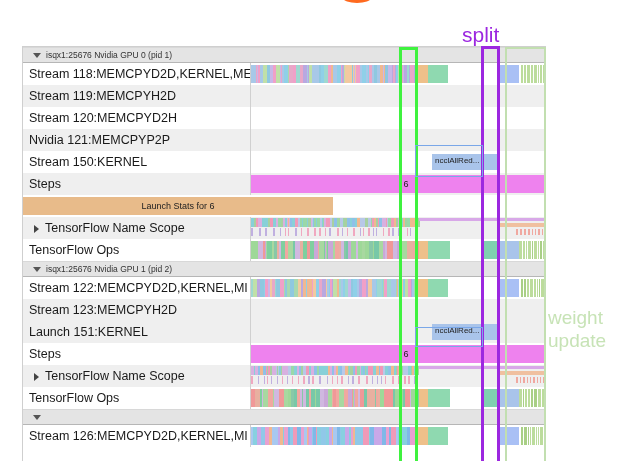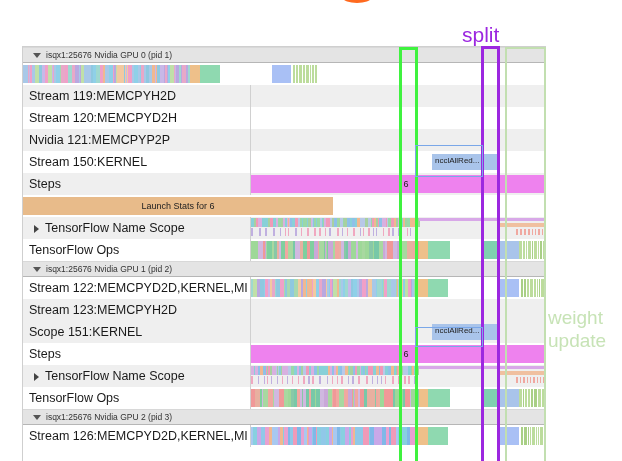--- a/index.html
+++ b/index.html
@@ -131,20 +131,21 @@
     <span class="l1">weight</span>
     <span class="l2">update</span>
   </div>
 
   <div id="panel">
       <div class="grouphdr">
         <span class="tri"></span>
         <span>isqx1:25676 Nvidia GPU 0 (pid 1)</span>
       </div>
       <div class="row">
+        <div class="lbl"><span>Stream 118:MEMCPYD2D,KERNEL,ME</span></div>
         <div class="track">
           <div class="bar" style="left: 0px; width: 2px; top: 2px; height: 18px; background: rgb(168, 200, 232);"></div>
           <div class="bar" style="left: 2px; width: 3px; top: 2px; height: 18px; background: rgb(168, 200, 232);"></div>
           <div class="bar" style="left: 5px; width: 1px; top: 2px; height: 18px; background: rgb(232, 168, 200);"></div>
           <div class="bar" style="left: 6px; width: 1px; top: 2px; height: 18px; background: rgb(200, 184, 232);"></div>
           <div class="bar" style="left: 7px; width: 2px; top: 2px; height: 18px; background: rgb(240, 160, 200);"></div>
           <div class="bar" style="left: 9px; width: 3px; top: 2px; height: 18px; background: rgb(168, 200, 232);"></div>
           <div class="bar" style="left: 12px; width: 4px; top: 2px; height: 18px; background: rgb(192, 224, 168);"></div>
           <div class="bar" style="left: 16px; width: 2px; top: 2px; height: 18px; background: rgb(143, 200, 224);"></div>
           <div class="bar" style="left: 18px; width: 1px; top: 2px; height: 18px; background: rgb(143, 200, 224);"></div>
@@ -555,21 +556,21 @@
           <div class="bar" style="left: 286px; width: 1px; top: 2px; height: 18px; background: rgb(188, 220, 156);"></div>
           <div class="bar" style="left: 288px; width: 1px; top: 2px; height: 18px; background: rgb(169, 207, 134);"></div>
           <div class="bar" style="left: 290px; width: 3px; top: 2px; height: 18px; background: rgb(188, 220, 156);"></div>
         </div>
       </div>
       <div class="row alt">
         <div class="lbl"><span>Stream 123:MEMCPYH2D</span></div>
         <div class="track"></div>
       </div>
       <div class="row alt">
-        <div class="lbl"><span>Scope 151:KERNEL</span></div>
+        <div class="lbl"><span>Launch 151:KERNEL</span></div>
         <div class="track">
           <div class="bar" style="left: 181px; width: 68px; top: 3px; height: 16px; background: rgb(169, 196, 234);"></div>
           <div style="position: absolute; left: 184px; top: 5px; font-size: 8px; color: rgb(34, 34, 34); z-index: 3;">ncclAllRed...</div>
         </div>
       </div>
       <div class="row">
         <div class="lbl"><span>Steps</span></div>
         <div class="track">
           <div class="band steps" style="left: 0px; width: 310px;">6</div>
         </div>
@@ -772,21 +773,20 @@
           <div class="bar" style="left: 274px; width: 2px; top: 2px; height: 18px; background: rgb(188, 220, 156);"></div>
           <div class="bar" style="left: 277px; width: 2px; top: 2px; height: 18px; background: rgb(188, 220, 156);"></div>
           <div class="bar" style="left: 280px; width: 2px; top: 2px; height: 18px; background: rgb(169, 207, 134);"></div>
           <div class="bar" style="left: 283px; width: 3px; top: 2px; height: 18px; background: rgb(169, 207, 134);"></div>
           <div class="bar" style="left: 287px; width: 3px; top: 2px; height: 18px; background: rgb(188, 220, 156);"></div>
           <div class="bar" style="left: 291px; width: 2px; top: 2px; height: 18px; background: rgb(188, 220, 156);"></div>
         </div>
       </div>
       <div class="grouphdr">
         <span class="tri"></span>
-        <span>isqx1:25676 Nvidia GPU 2 (pid 3)</span>
       </div>
       <div class="row">
         <div class="lbl"><span>Stream 126:MEMCPYD2D,KERNEL,MI</span></div>
         <div class="track">
           <div class="bar" style="left: 0px; width: 2px; top: 2px; height: 18px; background: rgb(168, 200, 240);"></div>
           <div class="bar" style="left: 2px; width: 4px; top: 2px; height: 18px; background: rgb(136, 208, 224);"></div>
           <div class="bar" style="left: 6px; width: 4px; top: 2px; height: 18px; background: rgb(200, 168, 232);"></div>
           <div class="bar" style="left: 10px; width: 4px; top: 2px; height: 18px; background: rgb(144, 200, 232);"></div>
           <div class="bar" style="left: 14px; width: 4px; top: 2px; height: 18px; background: rgb(232, 160, 208);"></div>
           <div class="bar" style="left: 18px; width: 3px; top: 2px; height: 18px; background: rgb(240, 184, 144);"></div>

